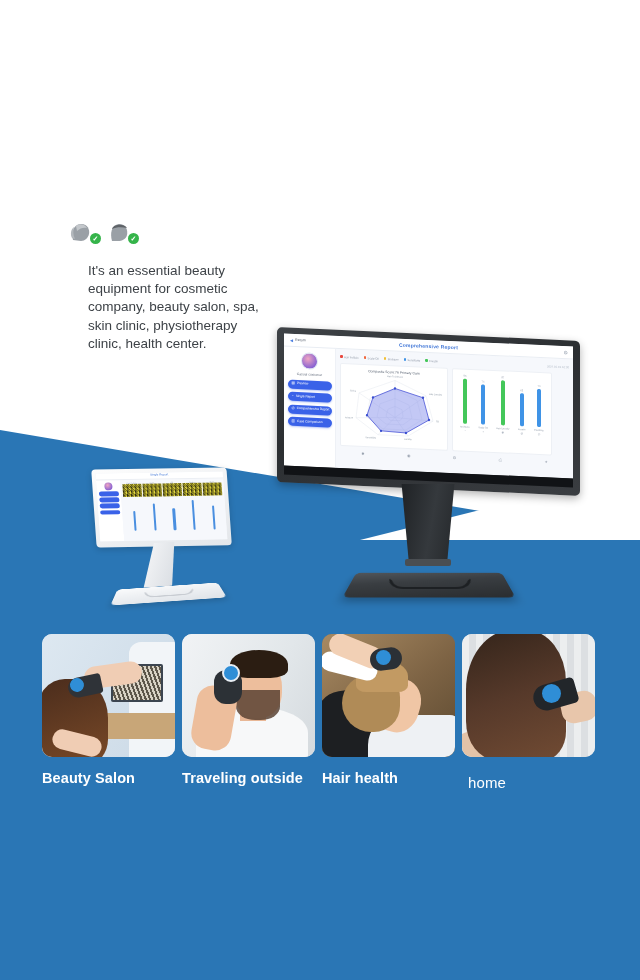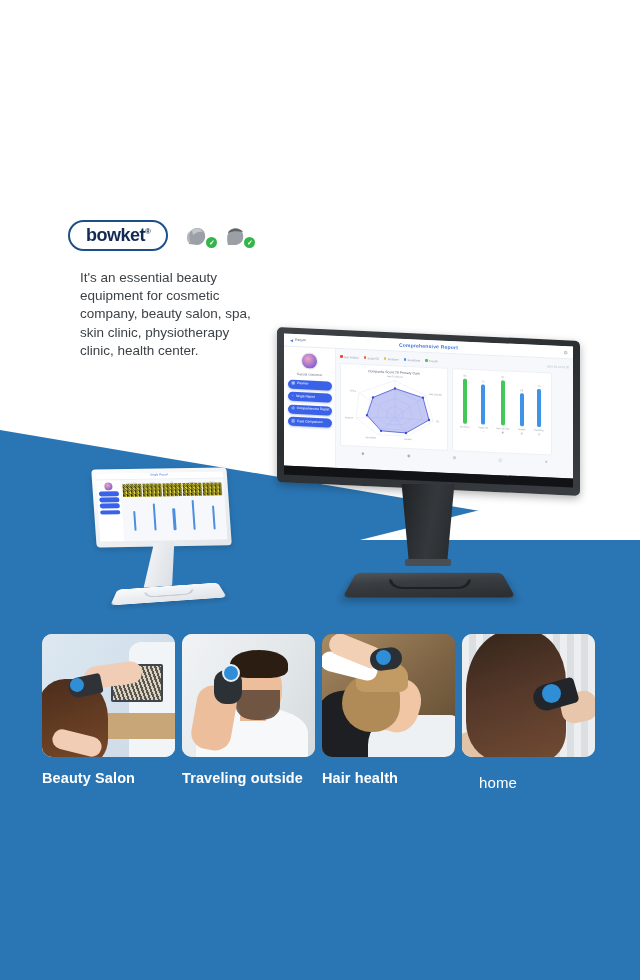--- a/index.html
+++ b/index.html
@@ -43,21 +43,21 @@
     background:#35b44a; display:flex; align-items:center; justify-content:center;
     color:#fff; font-size:7px; font-weight:bold; line-height:1;
   }
 
   .title{
     margin-top:32px; margin-left:16px;
     font-size:29px; font-weight:bold; letter-spacing:0.5px;
     color:#2a72b5;
   }
   .body-copy{
-    margin-top:18px; margin-left:12px;
+    margin-top:18px; margin-left:20px;
     width:180px; font-size:13.5px; line-height:1.35; color:#3d4247;
   }
 
   
   .monitor{ position:absolute; left:277px; top:334px; width:303px; height:270px; z-index:6; }
   .mon-bezel{
     position:absolute; left:0; top:0; width:303px; height:155px;
     background:linear-gradient(160deg,#3f4347 0%,#2b2e31 45%,#3a3d41 100%);
     border-radius:5px;
     transform:skewY(2.6deg);
@@ -186,21 +186,21 @@
   .mth{ flex:1; height:13px; background:linear-gradient(45deg,#2a2a16 25%,#e3d63a 25%,#3b3a1d 50%,#ded028 50%,#27260f 75%,#e8dc44 75%); background-size:4px 4px; }
   .mthl{ font-size:2px;color:#98a1ae;text-align:center; }
   .mbars{ display:flex; align-items:flex-end; justify-content:space-around; height:32px; margin-top:2px; }
   .mbar{ width:2.4px; background:#4a8fe0; border-radius:1.2px; }
 
   
   .cards{ position:absolute; left:42px; top:634px; width:560px; display:flex; gap:15px; z-index:7; }
   .pcard{ width:125px; }
   .pimg{ width:133px; height:123px; border-radius:10px; overflow:hidden; position:relative; }
   .plabel{ margin-top:13px; font-size:14.5px; font-weight:bold; color:#ffffff; letter-spacing:.1px; }
-  .plabel.light{ font-weight:normal; margin-top:17px; margin-left:17px; font-size:15px; }
+  .plabel.light{ font-weight:normal; margin-top:17px; margin-left:6px; font-size:15px; }
 
   
   .ph1{ background:linear-gradient(170deg,#dbe7f0 0%,#cfdce8 45%,#c2d2e0 100%); }
   .ph1 .wall{ position:absolute; inset:0; background:linear-gradient(120deg,#dde8f1,#cbd9e6); }
   .ph1 .lap{ position:absolute; right:12px; top:30px; width:52px; height:38px; background:#3c4550; border-radius:2px; }
   .ph1 .lapscr{ position:absolute; inset:2px; background:repeating-linear-gradient(70deg,#d8d2c4 0 2px,#5c564a 2px 4px); }
   .ph1 .desk{ position:absolute; left:22px; bottom:18px; right:0; height:26px; background:#c8a678; }
   .ph1 .coat{ position:absolute; right:0; top:8px; width:46px; height:115px; background:#f2f5f8; border-radius:12px 0 0 0; }
   .ph1 .hair{ position:absolute; left:-6px; bottom:-8px; width:72px; height:86px; border-radius:40% 45% 30% 35%; background:linear-gradient(160deg,#4a2c1c,#7a4a28); }
   .ph1 .dev{ position:absolute; left:26px; top:42px; width:34px; height:20px; border-radius:12px 4px 4px 12px; background:#2f3338; transform:rotate(-12deg); }
@@ -243,23 +243,20 @@
   .ph4 .hand{ position:absolute; right:-2px; top:58px; width:36px; height:30px; background:#e8c6ab; border-radius:12px; transform:rotate(-12deg); }
 </style>
 </head>
 <body>
 
 <div class="blue-band"></div>
 <div class="white-wedge"></div>
 
 <div class="header">
   <div class="logo-row">
-    <div class="logo-pill">
-      <span>bowket</span><sup>®</sup>
-    </div>
     <div class="head-icons">
       <div class="head-ic">
         <svg width="26" height="24" viewBox="0 0 26 24">
           <path d="M5 20 C3 13 5 5 12 4 C19 3 22 9 21 14 C20 18 17 21 13 21 Z" fill="#9aa0a6"></path>
           <path d="M8 6 C11 3 17 4 19 8 C16 7 12 8 9 11 Z" fill="#c3c7cb"></path>
           <path d="M4 18 C2 14 3 9 6 7 C5 11 5 15 7 19 Z" fill="#b3b8bd"></path>
         </svg>
         <span class="check">✓</span>
       </div>
       <div class="head-ic">

